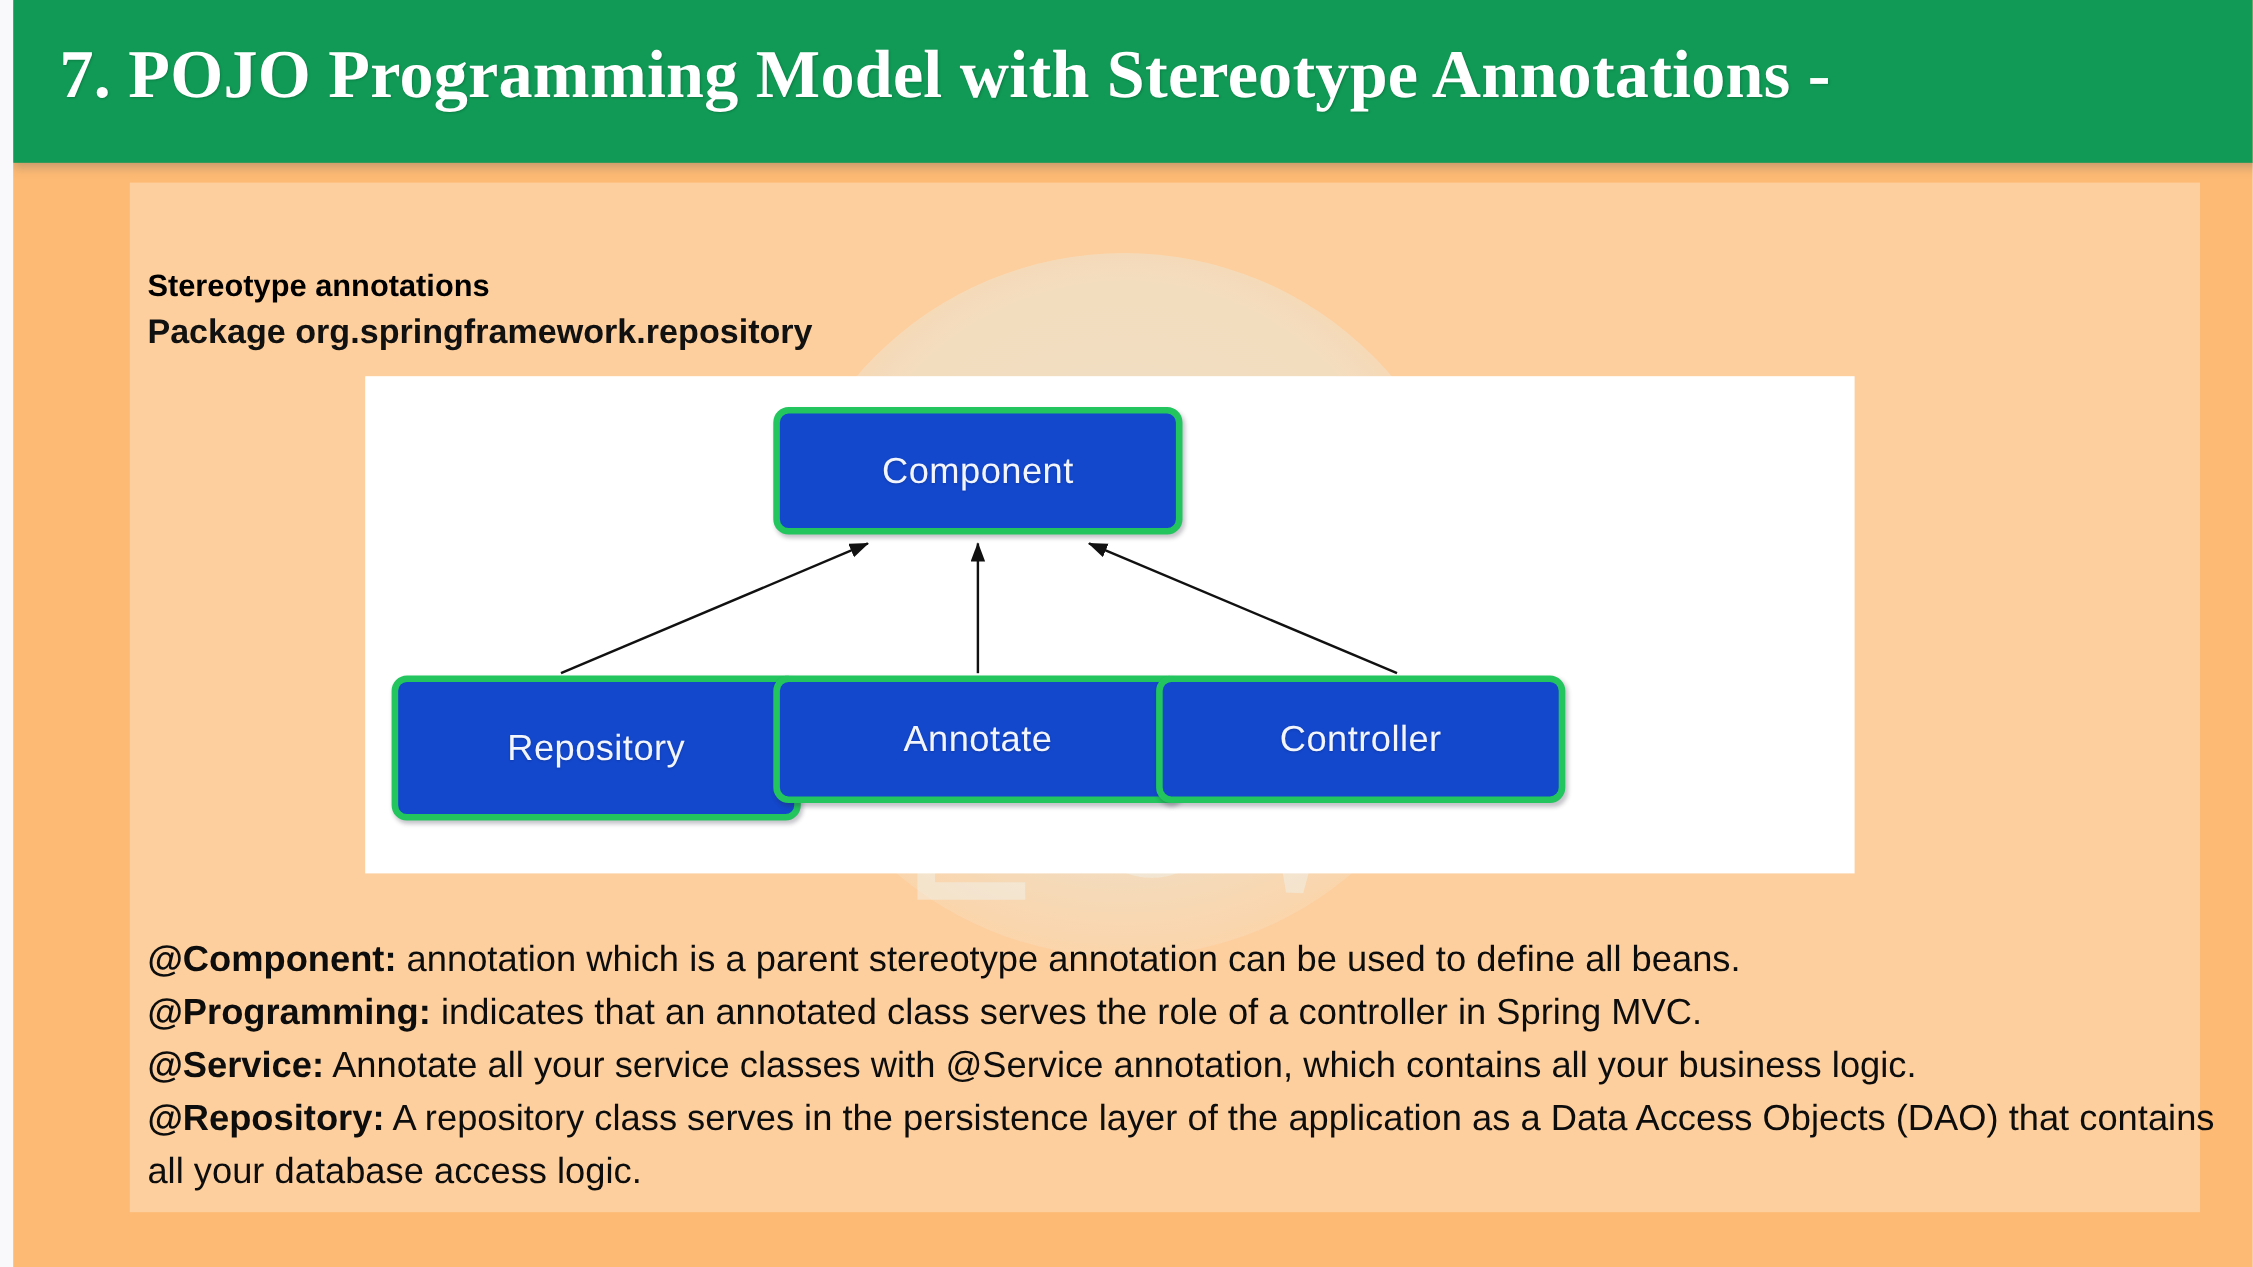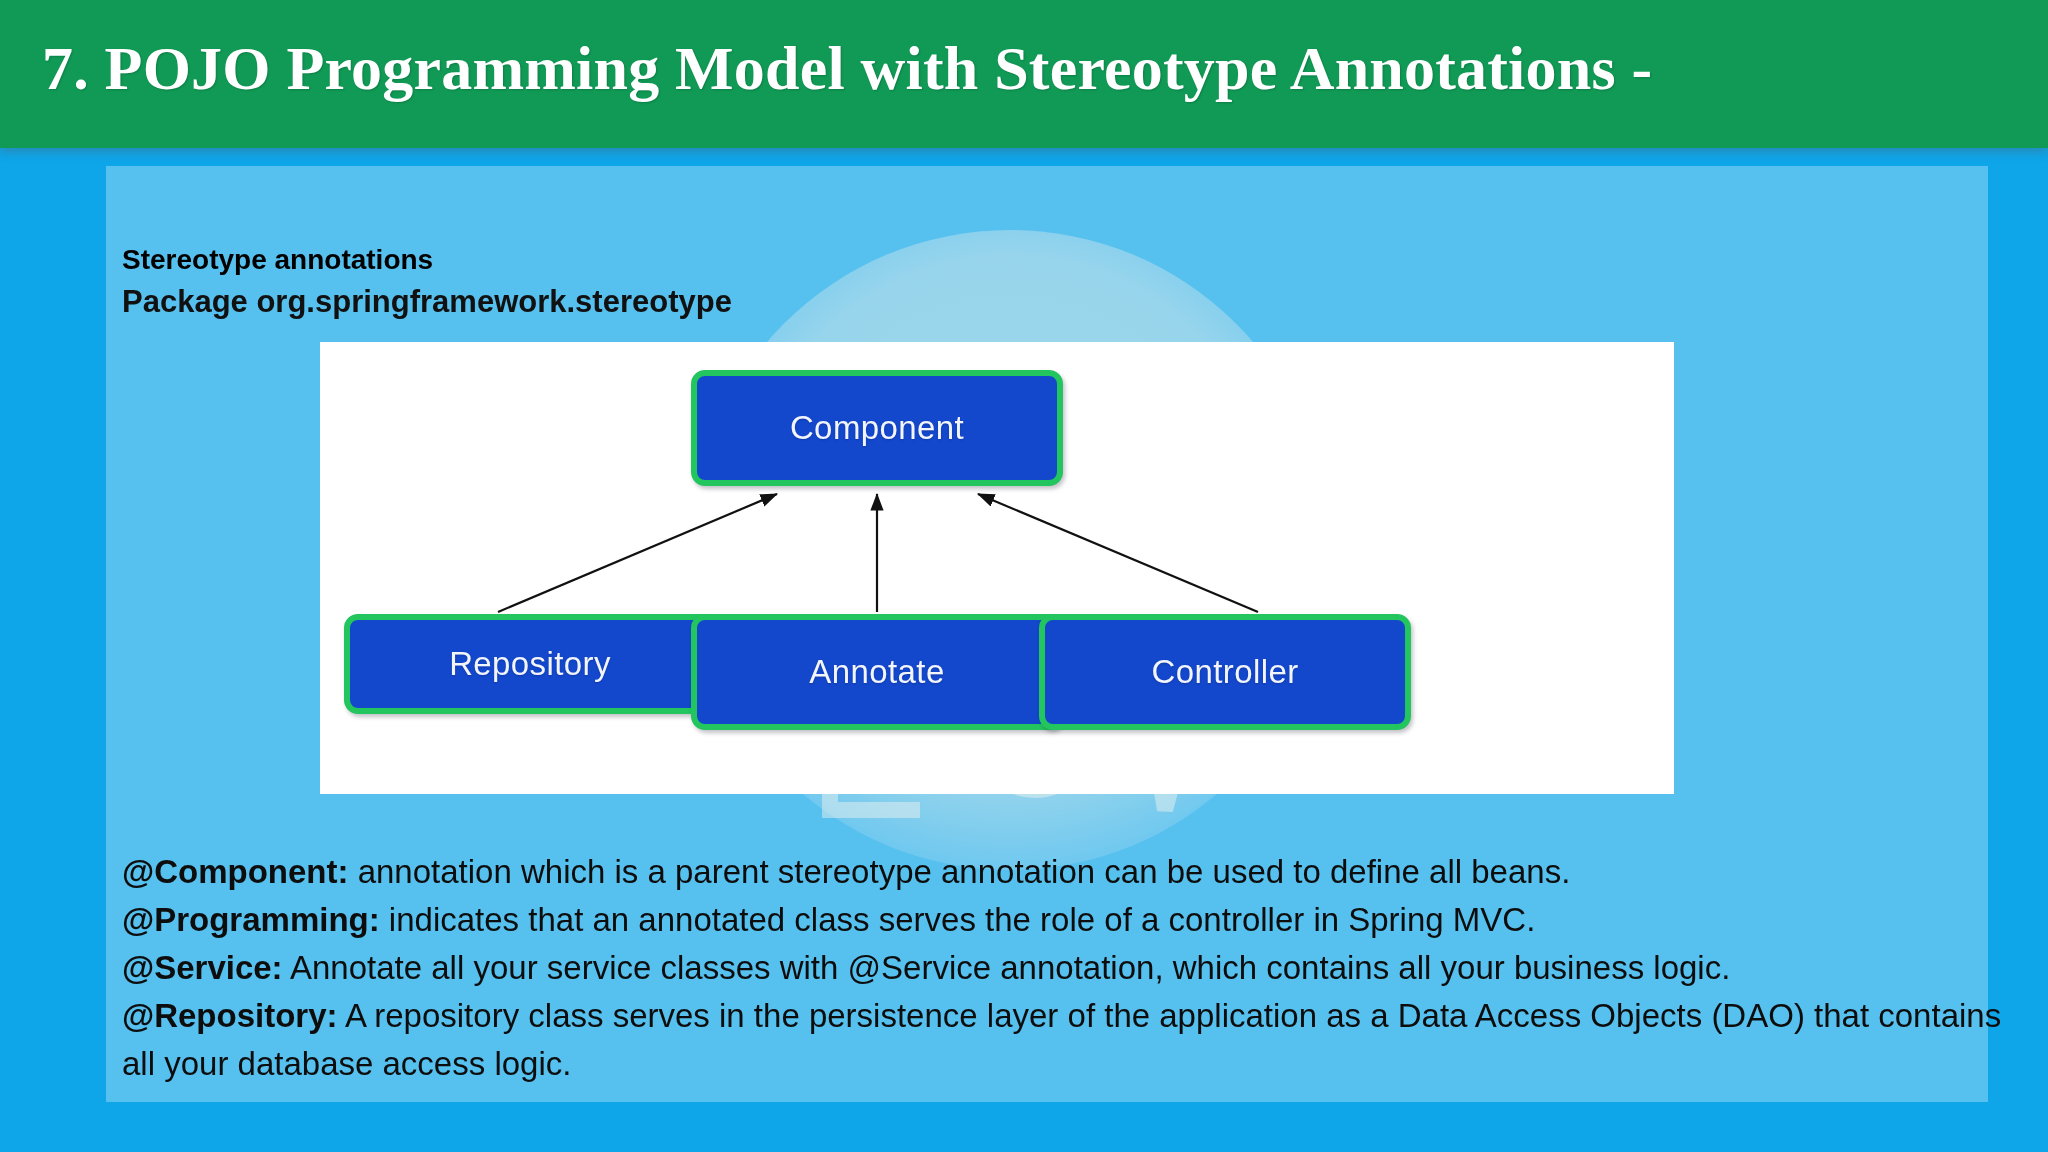--- a/index.html
+++ b/index.html
@@ -12,22 +12,23 @@
     background: #f9f8fb;
     font-family: "Liberation Sans", sans-serif;
     overflow: hidden;
     position: relative;
   }
 
   
   .slide {
     position: absolute;
     inset: 0;
-    background: #0ea5e9;
+    background: #fdba74;
     overflow: hidden;
+    margin-left: 12px;
   }
 
   
   .watermark {
     position: absolute;
     left: 690px;
     top: 230px;
     width: 640px;
     height: 640px;
     border-radius: 50%;
@@ -140,21 +141,21 @@
   }
   .node-label {
     color: #f2f5fc;
     font-family: "Liberation Sans", sans-serif;
     font-size: 33px;
     font-weight: normal;
     letter-spacing: .4px;
     text-shadow: 0 1px 2px rgba(0,0,0,.18);
   }
   .node-component { left: 371px; top: 28px;  width: 372px; height: 116px; }
-  .node-repository{ left: 24px;  top: 272px; width: 372px; height: 100px; }
+  .node-repository{ left: 24px;  top: 272px; width: 372px; height: 132px; }
   .node-service   { left: 371px; top: 272px; width: 372px; height: 116px; }
   .node-controller{ left: 719px; top: 272px; width: 372px; height: 116px; }
 
   
   .body-text {
     position: absolute;
     left: 122px;
     top: 848px;
     width: 1890px;
     font-family: "Liberation Sans", sans-serif;
@@ -185,21 +186,21 @@
     </g>
   </svg>
 
   <div class="header">
     <div class="header-title">7. POJO Programming Model with Stereotype Annotations -</div>
   </div>
 
   <div class="content-panel"></div>
 
   <div class="section-heading">Stereotype annotations</div>
-  <div class="package-line">Package org.springframework.stereotype</div>
+  <div class="package-line">Package org.springframework.repository</div>
 
   <div class="diagram">
 
     <svg class="diagram-svg" viewBox="0 0 1354 452" xmlns="http://www.w3.org/2000/svg">
       <defs>
         <marker id="arrowhead" markerWidth="9" markerHeight="9" refX="7.5" refY="3" orient="auto" markerUnits="strokeWidth">
           <path d="M0,0 L8,3 L0,6 z" fill="#111111"></path>
         </marker>
       </defs>
 

